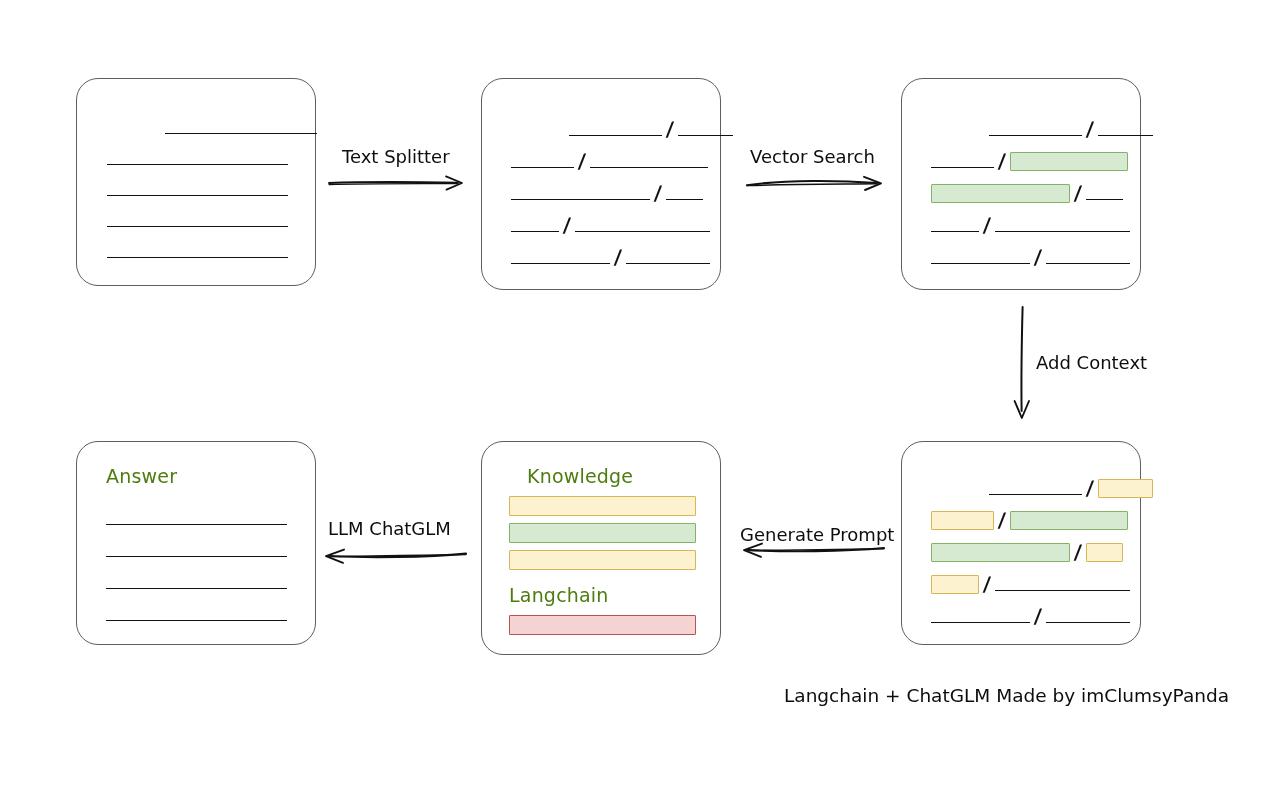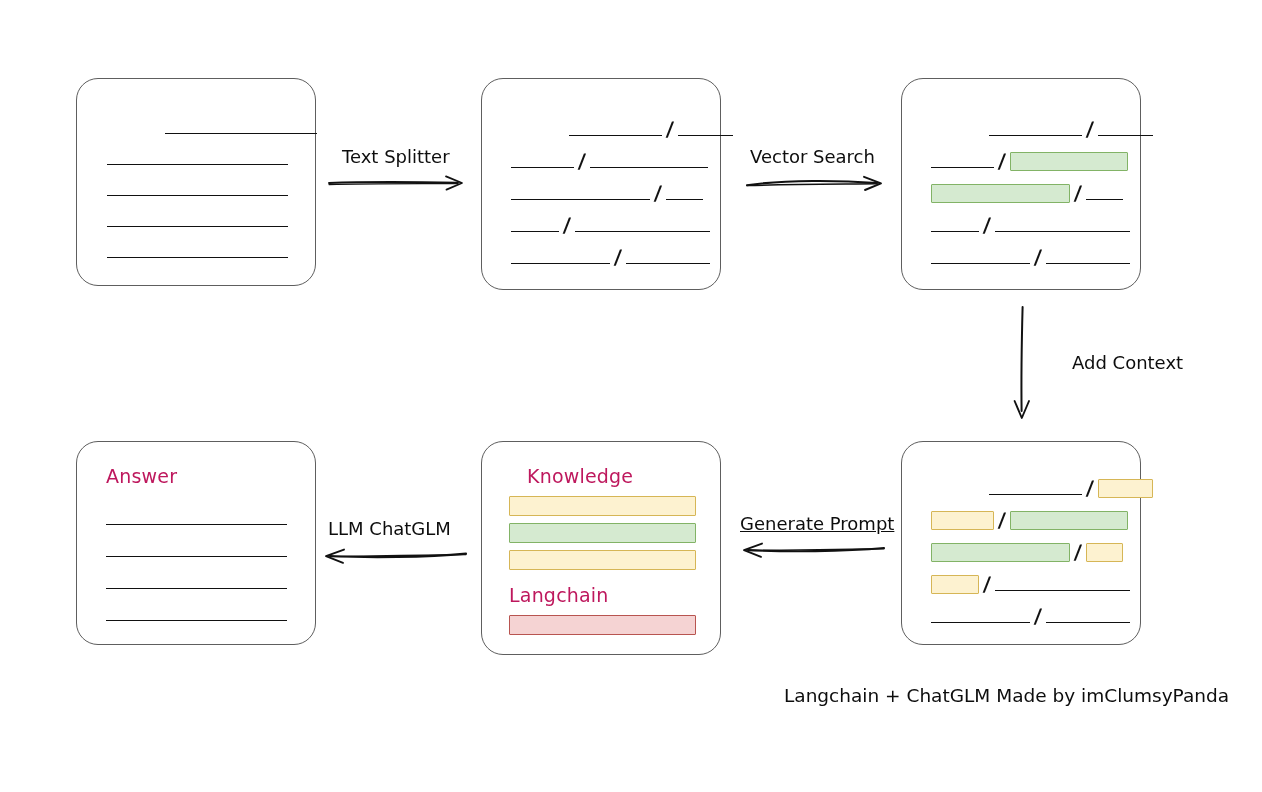--- a/index.html
+++ b/index.html
@@ -82,21 +82,21 @@
     color: #111111;
     user-select: none;
   }
 
   
   .box-label {
     position: absolute;
     font-family: "DejaVu Sans", sans-serif;
     font-size: 19px;
     letter-spacing: 0.2px;
-    color: #be185d;
+    color: #4d7c0f;
     white-space: nowrap;
   }
 
   
   .kq-bar {
     position: absolute;
     height: 20px;
     box-sizing: border-box;
     border-width: 1.4px;
     border-style: solid;
@@ -226,21 +226,21 @@
         <span class="seg plain" style="width: 84px;"></span>
       </div>
     </div>
 </div>
 
 <div class="arrow-group" style="left:1010px; top:305px; width:150px; height:118px;">
   <svg class="arrow-svg" style="left:0px; top:0px;" width="26" height="118" viewBox="0 0 26 118">
     <path d="M12.6 2 C 11.6 40, 11.2 76, 11.6 106" stroke="#111" stroke-width="2.0" fill="none" stroke-linecap="round"></path>
     <path d="M4.6 96 L 11.8 113 L 19.0 96" stroke="#111" stroke-width="1.9" fill="none" stroke-linejoin="round" stroke-linecap="round"></path>
   </svg>
-  <div class="arrow-label" style="left:26px; top:47px;margin-left:36px;">Add Context</div>
+  <div class="arrow-label" style="left:26px; top:47px;">Add Context</div>
 </div>
 
 <div class="doc-box" style="left:901px; top:441px; width:240px; height:204px;">
   <div class="box-inner">
       <div class="line-row" style="left: 87px; top: 40px;">
         <span class="seg plain" style="width: 93px;"></span>
         <span class="slash">/</span>
         <span class="seg hl yellow" style="width: 55px;"></span>
       </div>
       <div class="line-row" style="left: 29px; top: 72px;">
@@ -260,21 +260,21 @@
       </div>
       <div class="line-row" style="left: 29px; top: 168px;">
         <span class="seg plain" style="width: 99px;"></span>
         <span class="slash">/</span>
         <span class="seg plain" style="width: 84px;"></span>
       </div>
     </div>
 </div>
 
 <div class="arrow-group" style="left:740px; top:512px; width:145px; height:46px;">
-  <div class="arrow-label" style="left:0px; top:1px;text-decoration:underline;">Generate Prompt</div>
+  <div class="arrow-label" style="left:0px; top:12px;">Generate Prompt</div>
   <svg class="arrow-svg" style="left:0px; top:28px;" width="145" height="18" viewBox="0 0 145 18">
     <path d="M144 8.0 C 104 11.6, 46 12.0, 8 10.0" stroke="#111" stroke-width="2.1" fill="none" stroke-linecap="round"></path>
     <path d="M144 8.8 C 104 9.6, 46 9.8, 8 10.6" stroke="#111" stroke-width="1.4" fill="none" stroke-linecap="round"></path>
     <path d="M22 3.6 L 4 10.2 L 21 16.8" stroke="#111" stroke-width="1.9" fill="none" stroke-linejoin="round" stroke-linecap="round"></path>
   </svg>
 </div>
 
 <div class="doc-box" style="left:481px; top:441px; width:240px; height:214px;">
 
   <div class="box-label" style="left:45px; top:23px;">Knowledge</div>

